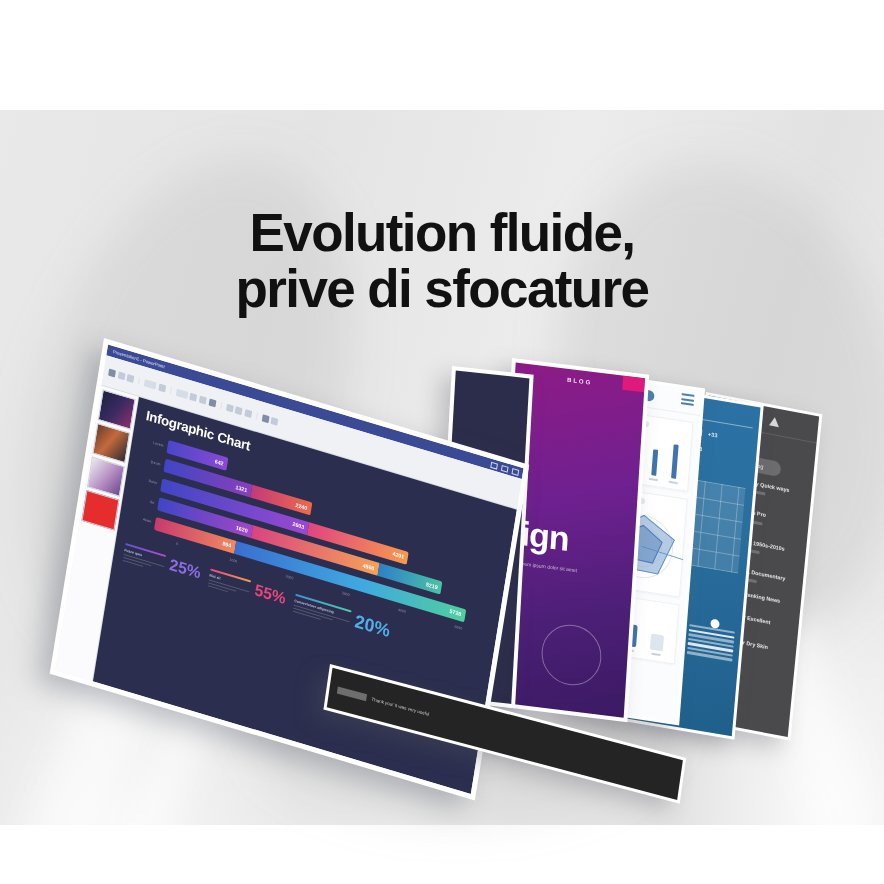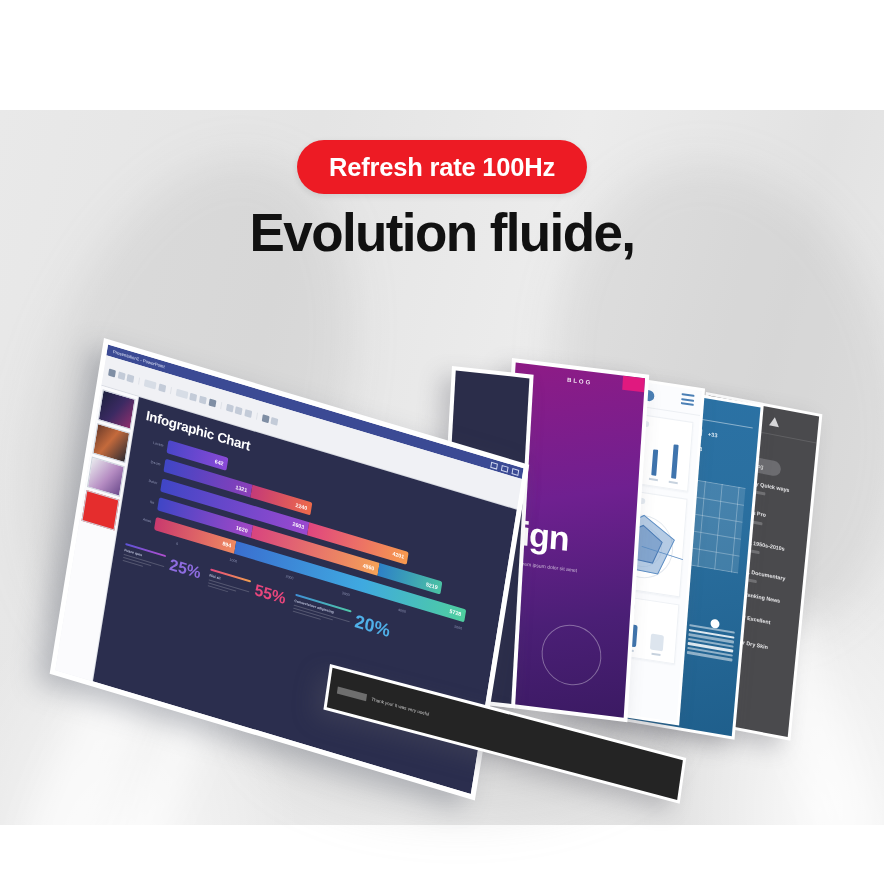--- a/index.html
+++ b/index.html
@@ -224,26 +224,24 @@
 <div id="stage">
 
   <div class="bg-gray"></div>
   <div class="bg-soft-shadow s1"></div>
   <div class="bg-soft-shadow s2"></div>
   <div class="bg-soft-shadow s3"></div>
   <div class="bg-streak k1"></div>
   <div class="bg-streak k2"></div>
   <div class="bg-streak k3"></div>
 
-  <div class="badge">
-    <span>Refresh rate 100Hz</span>
-  </div>
 
   <div class="headline">
     <span>Evolution fluide,</span>
+    <span class="l2">prive di sfocature</span>
   </div>
 
   <div class="stack">
 
     <div class="screen sc-blogdark">
       <div class="blogdark-body">
         <div class="bd-top">
           <div class="bd-ico">
               <div class="bd-dot"></div>
             </div>

